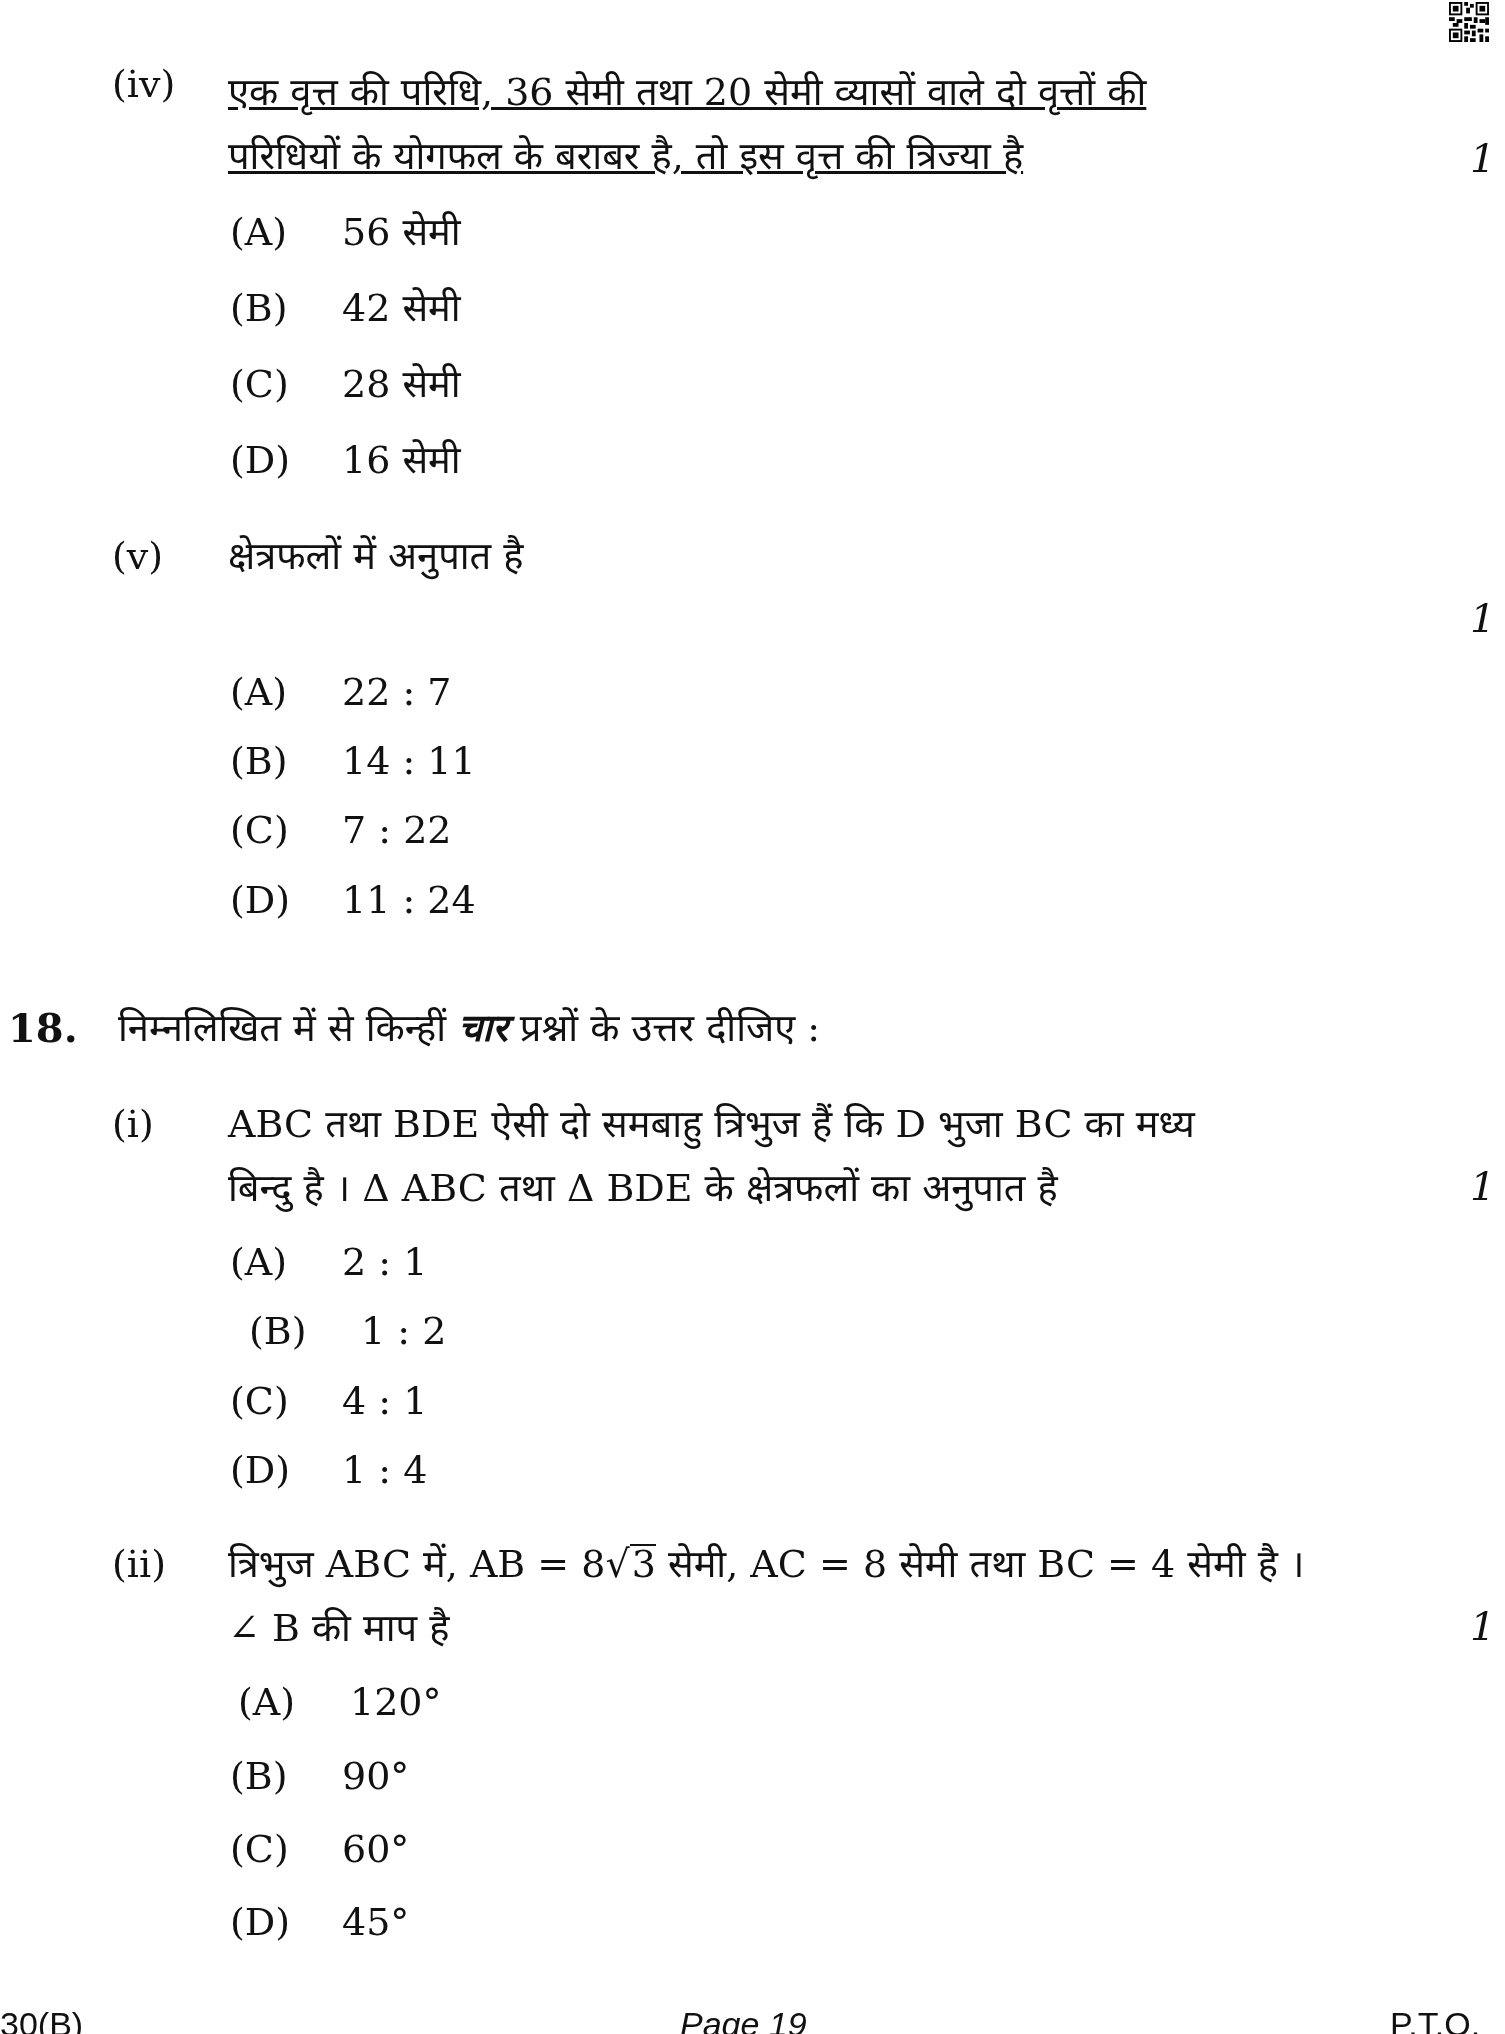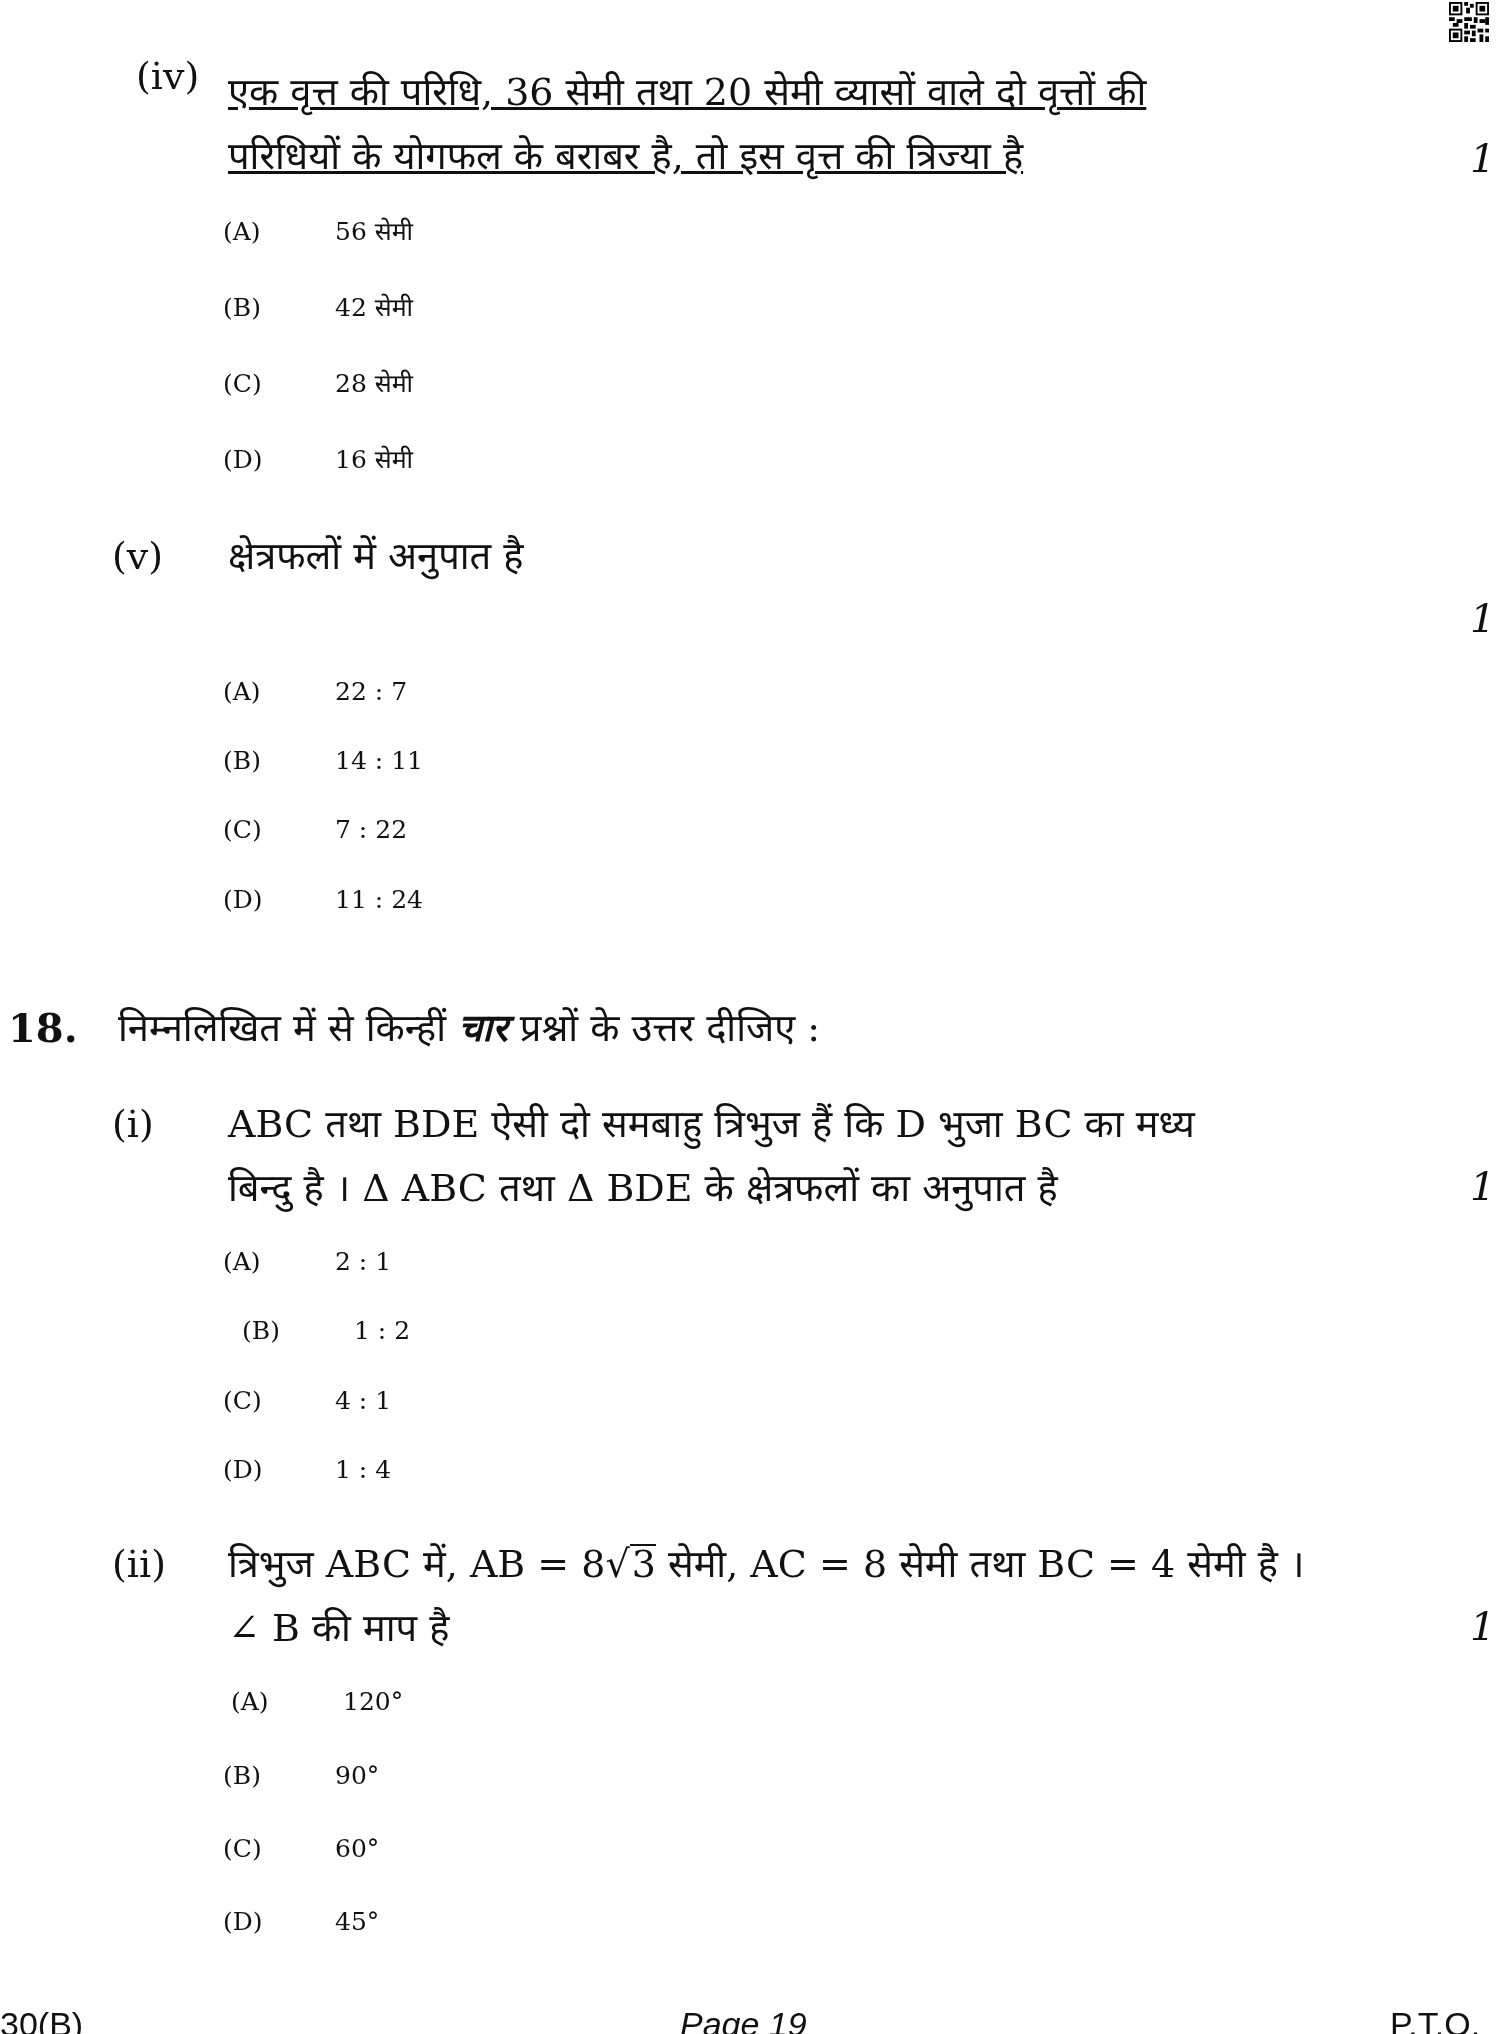--- a/index.html
+++ b/index.html
@@ -60,22 +60,22 @@
   .main-text b { font-style: italic; }
   .marks {
     position: absolute;
     left: 1470px;
     font-size: 40px;
     font-style: italic;
     line-height: 44px;
   }
   .opt {
     position: absolute;
-    left: 223px;
-    font-size: 25px;
+    left: 230px;
+    font-size: 38px;
     line-height: 44px;
     white-space: nowrap;
   }
   .opt .lbl { display: inline-block; width: 112px; }
   .footer {
     position: absolute;
     top: 2004px;
     font-family: "Liberation Sans", "DejaVu Sans", sans-serif;
     font-size: 34px;
     line-height: 40px;
@@ -119,21 +119,21 @@
       <rect x="12" y="15" width="2" height="3" fill="#000"></rect>
       <rect x="15" y="14" width="3" height="2" fill="#000"></rect>
     <rect x="8" y="18" width="2" height="3" fill="#000"></rect>
       <rect x="11" y="19" width="3" height="2" fill="#000"></rect>
       <rect x="16" y="17" width="2" height="4" fill="#000"></rect>
     <rect x="19" y="14" width="2" height="2" fill="#000"></rect>
       <rect x="19" y="18" width="2" height="3" fill="#000"></rect>
   </svg>
 
   <div class="q-block" style="top:0;">
-    <span class="q-num" style="top:56px;margin-left:24px;">(iv)</span>
+    <span class="q-num" style="top:64px;">(iv)</span>
     <div class="q-text" style="top:60px;text-decoration:underline;">
       <div>एक वृत्त की परिधि, 36 सेमी तथा 20 सेमी व्यासों वाले दो वृत्तों की</div>
       <div>परिधियों के योगफल के बराबर है, तो इस वृत्त की त्रिज्या है</div>
     </div>
     <span class="marks" style="top:136px;">1</span>
     <div class="opt" style="top:210px;"><span class="lbl">(A)</span><span>56 सेमी</span></div>
     <div class="opt" style="top:286px;"><span class="lbl">(B)</span><span>42 सेमी</span></div>
     <div class="opt" style="top:362px;"><span class="lbl">(C)</span><span>28 सेमी</span></div>
     <div class="opt" style="top:438px;"><span class="lbl">(D)</span><span>16 सेमी</span></div>
   </div>

